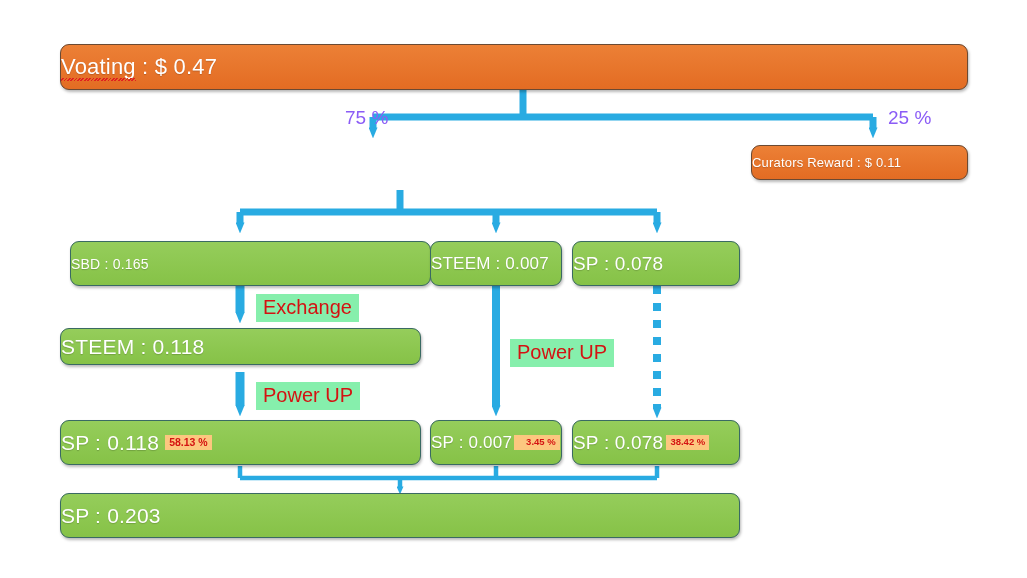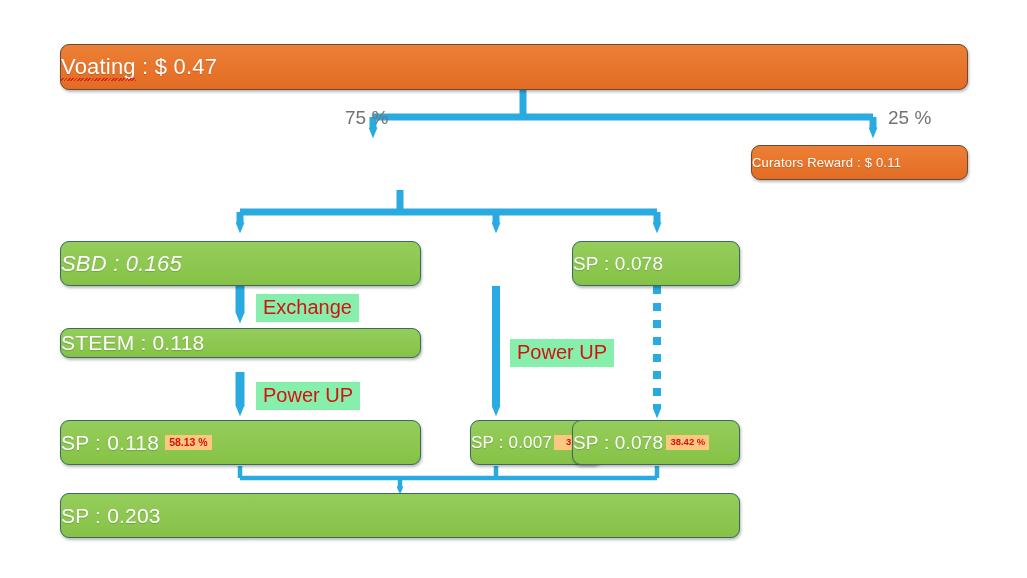--- a/index.html
+++ b/index.html
@@ -79,21 +79,21 @@
     color: #d41212;
     padding: 1px 7px 3px 7px;
     font-size: 20px;
     line-height: 24px;
     white-space: nowrap;
     z-index: 7;
   }
 
   .pct {
     position: absolute;
-    color: #737373;
+    color: #8b5cf6;
     font-size: 19px;
     line-height: 22px;
     white-space: nowrap;
     z-index: 7;
   }
 
   svg.wires {
     position: absolute;
     left: 0;
     top: 0;
@@ -168,45 +168,48 @@
   </div>
 
   <div class="pct" style="left:345px; top:107px;">75 %</div>
   <div class="pct" style="left:888px; top:107px;">25 %</div>
 
 
   <div class="node orange" style="left:751px; top:145px; width:217px; height:35px; font-size:13px;">
     <span class="node-text">Curators Reward : $ 0.11</span>
   </div>
 
-  <div class="node green" style="left:60px; top:241px; width:361px; height:45px; font-size:22px;font-style:italic;">
+  <div class="node green" style="left:70px; top:241px; width:361px; height:45px; font-size:14px;">
     <span class="node-text">SBD : 0.165</span>
   </div>
 
+  <div class="node green" style="left:430px; top:241px; width:132px; height:45px; font-size:17px;">
+    <span class="node-text">STEEM : 0.007</span>
+  </div>
 
   <div class="node green" style="left:572px; top:241px; width:168px; height:45px; font-size:19px;">
     <span class="node-text">SP : 0.078</span>
   </div>
 
   <div class="tag" style="left:256px; top:294px;">Exchange</div>
 
-  <div class="node green" style="left:60px; top:328px; width:361px; height:30px; font-size:21px;">
+  <div class="node green" style="left:60px; top:328px; width:361px; height:37px; font-size:21px;">
     <span class="node-text">STEEM : 0.118</span>
   </div>
 
   <div class="tag" style="left:256px; top:382px;">Power UP</div>
 
   <div class="tag" style="left:510px; top:339px;">Power UP</div>
 
   <div class="node green" style="left:60px; top:420px; width:361px; height:45px; font-size:21px;">
     <span class="node-text">SP : 0.118</span>
     <span class="badge">58.13 %</span>
   </div>
 
-  <div class="node green" style="left:430px; top:420px; width:132px; height:45px; font-size:17px;margin-left:40px;">
+  <div class="node green" style="left:430px; top:420px; width:132px; height:45px; font-size:17px;">
     <span class="node-text">SP : 0.007</span>
     <span class="badge" style="font-size:9.5px; margin-left:2px;padding-left:12px;">3.45 %</span>
   </div>
 
   <div class="node green" style="left:572px; top:420px; width:168px; height:45px; font-size:19px;">
     <span class="node-text">SP : 0.078</span>
     <span class="badge" style="font-size:9.5px; margin-left:3px;">38.42 %</span>
   </div>
 
   <div class="node green" style="left:60px; top:493px; width:680px; height:45px; font-size:21px;">

